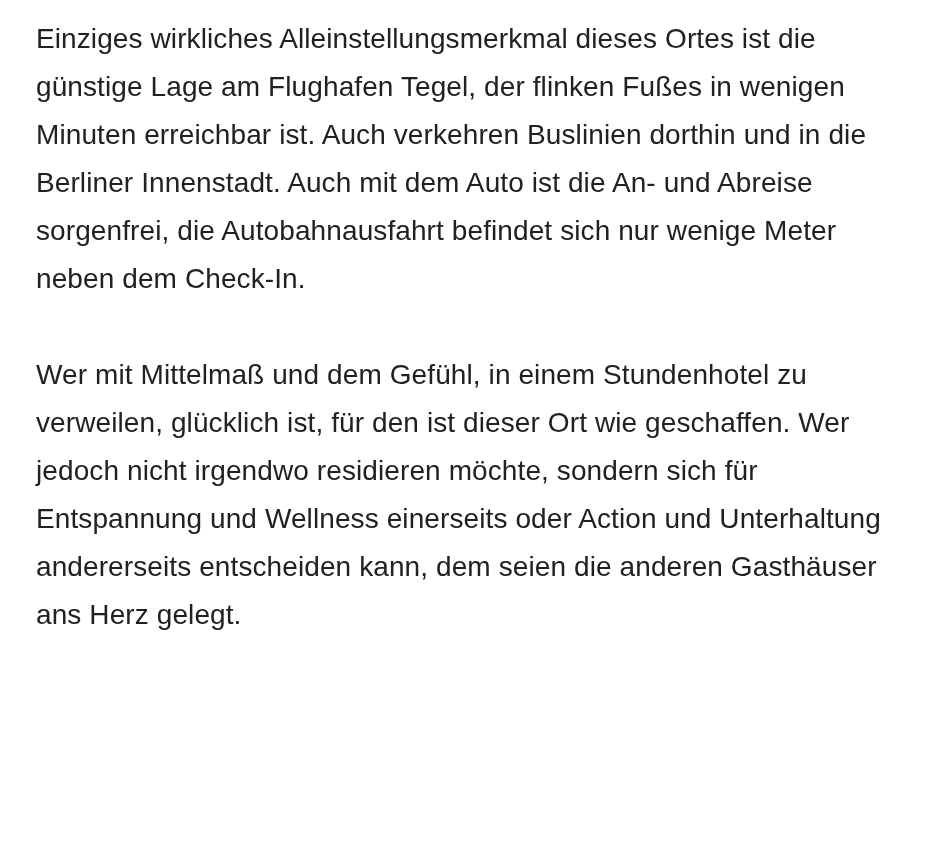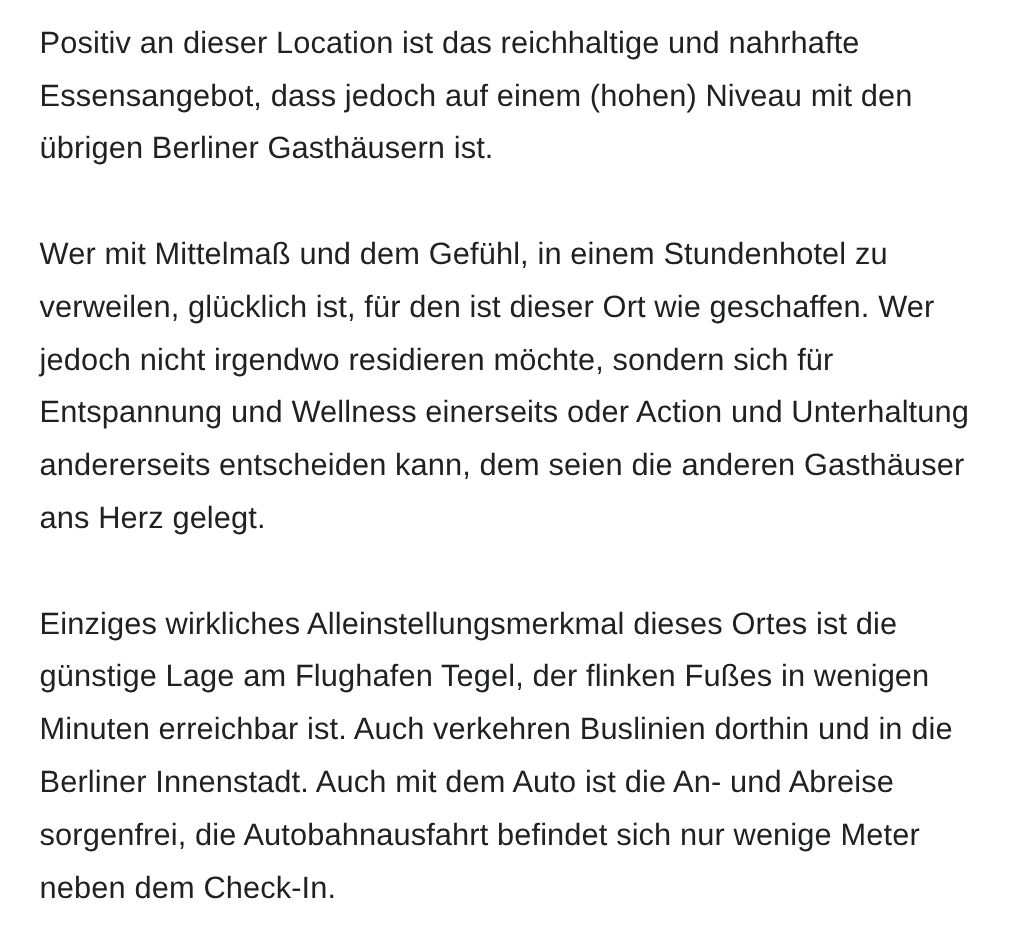--- a/index.html
+++ b/index.html
@@ -23,16 +23,15 @@
     margin: 0 0 48px 0;
   }
   .review-text p:last-child {
     margin-bottom: 0;
   }
 </style>
 </head>
 <body>
 
 <div class="review-text">
-  <p>Positiv an dieser Location ist das reichhaltige und nahrhafte Essensangebot, dass jedoch auf einem (hohen) Niveau mit den übrigen Berliner Gasthäusern ist.</p>
+  <p>Einziges wirkliches Alleinstellungsmerkmal dieses Ortes ist die günstige Lage am Flughafen Tegel, der flinken Fußes in wenigen Minuten erreichbar ist. Auch verkehren Buslinien dorthin und in die Berliner Innenstadt. Auch mit dem Auto ist die An- und Abreise sorgenfrei, die Autobahnausfahrt befindet sich nur wenige Meter neben dem Check-In.</p>
   <p>Wer mit Mittelmaß und dem Gefühl, in einem Stundenhotel zu verweilen, glücklich ist, für den ist dieser Ort wie geschaffen. Wer jedoch nicht irgendwo residieren möchte, sondern sich für Entspannung und Wellness einerseits oder Action und Unterhaltung andererseits entscheiden kann, dem seien die anderen Gasthäuser ans Herz gelegt.</p>
-  <p>Einziges wirkliches Alleinstellungsmerkmal dieses Ortes ist die günstige Lage am Flughafen Tegel, der flinken Fußes in wenigen Minuten erreichbar ist. Auch verkehren Buslinien dorthin und in die Berliner Innenstadt. Auch mit dem Auto ist die An- und Abreise sorgenfrei, die Autobahnausfahrt befindet sich nur wenige Meter neben dem Check-In.</p>
 </div>
 
 </body></html>

